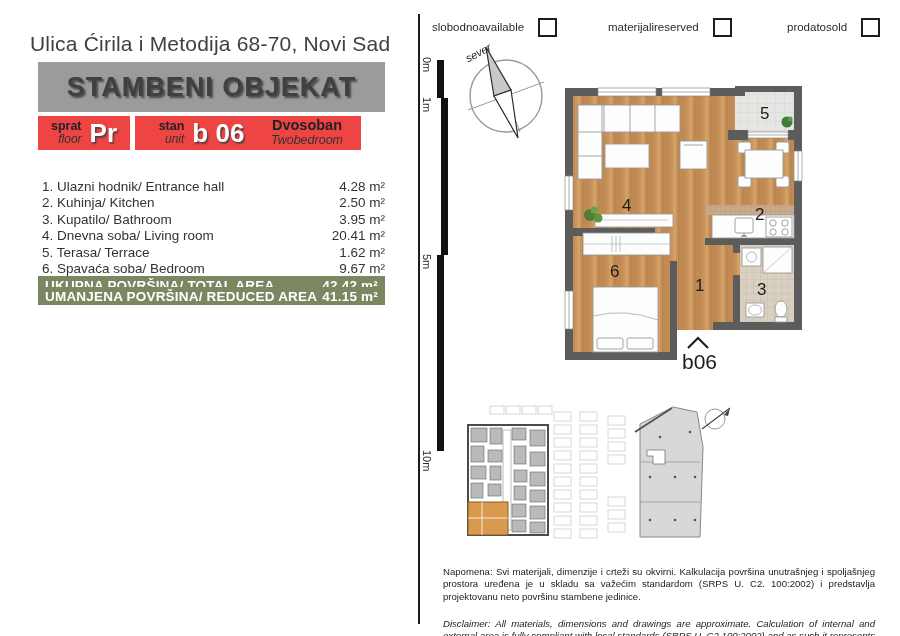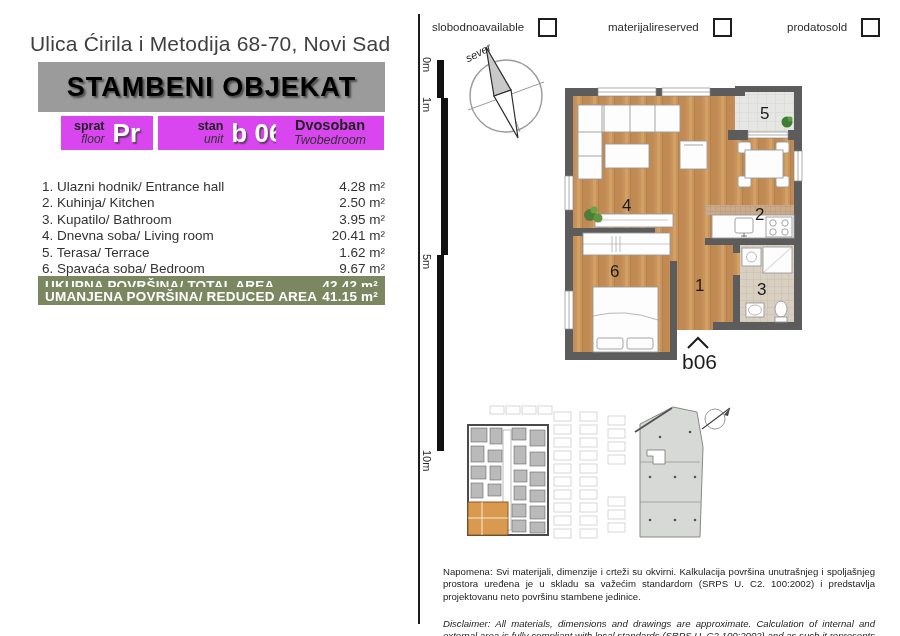--- a/index.html
+++ b/index.html
@@ -10,29 +10,29 @@
   
   .address{
     position:absolute;left:30px;top:32px;width:380px;
     font-size:21px;color:#3f3f3f;letter-spacing:.2px;
   }
   .banner{
     position:absolute;left:38px;top:62px;width:347px;height:50px;
     background:#9b9b9b;display:flex;align-items:center;justify-content:center;
   }
   .banner span{
-    font-size:27px;font-weight:bold;color:#000000;letter-spacing:1px;
+    font-size:27px;font-weight:bold;color:#404040;letter-spacing:1px;
     text-shadow:2px 2px 2px rgba(60,60,60,.85);
   }
   .unit-box{
-    position:absolute;top:116px;height:34px;background:#d946ef;
-    display:flex;align-items:center;justify-content:center;gap:8px;margin-left:23px;
+    position:absolute;top:116px;height:34px;background:#ef4444;
+    display:flex;align-items:center;justify-content:center;gap:8px;
   }
   .ub1{left:38px;width:92px;}
-  .ub2{left:135px;width:133px;padding-left:16px;}
+  .ub2{left:135px;width:133px;}
   .ub3{left:253px;width:108px;flex-direction:column;gap:0;}
   .lbl2{display:flex;flex-direction:column;align-items:flex-end;line-height:1.05;}
   .lbl2 .sr{font-size:12.5px;font-weight:bold;color:#222;}
   .lbl2 .en{font-size:12px;font-style:italic;color:#333;}
   .bigval{
     font-size:26px;font-weight:bold;color:#fff;
     text-shadow:1.5px 1.5px 1.5px rgba(60,60,60,.8);
   }
   .ub3 .sr{font-size:14.5px;font-weight:bold;color:#222;line-height:1.1;}
   .ub3 .en{font-size:12.5px;font-style:italic;color:#333;line-height:1.1;}

